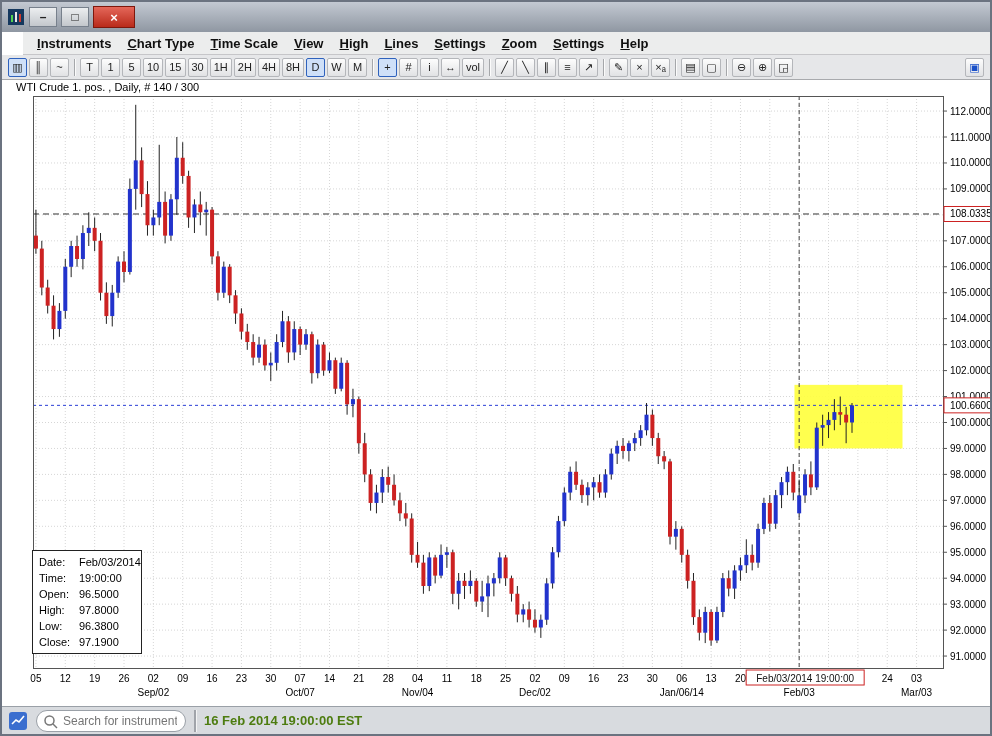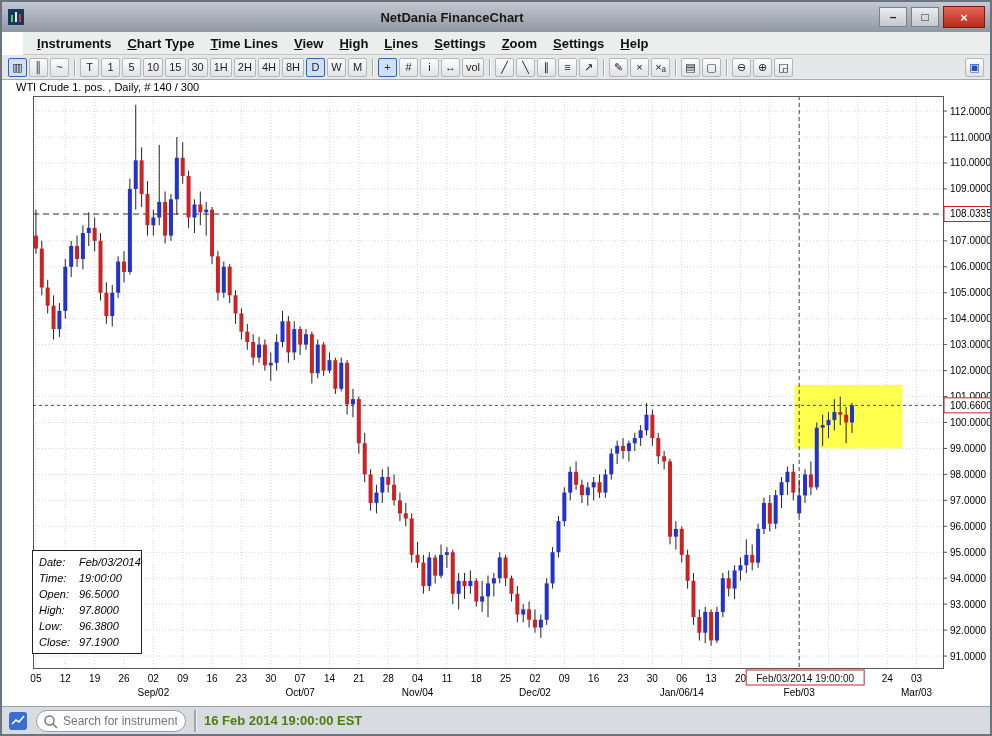--- a/index.html
+++ b/index.html
@@ -30,21 +30,21 @@
   .tb-btn.blue{color:#1a50c8;font-weight:700;}
   .tb-btn.right{margin-left:auto;}
   .tb-sep{width:1px;height:17px;background:#a5a7aa;box-shadow:1px 0 0 #fbfbfb;margin:0 4px;flex:0 0 1px;}
   
   .chartarea{position:relative;height:626px;flex:0 0 626px;background:#fff;padding-left:16px;}
   .chart-header{position:absolute;left:14px;top:1px;font-size:11px;color:#000;white-space:nowrap;}
   #chart-svg{display:block;}
   #chart-svg text{font-family:"Liberation Sans","DejaVu Sans",sans-serif;}
   .info-box{position:absolute;left:30px;top:470px;width:96px;background:#fff;border:1px solid #222;
             padding:3px 6px;font-size:11px;line-height:16px;color:#000;}
-  .ib-row{display:flex;font-style:italic;}
+  .ib-row{display:flex;}
   .ib-l{width:40px;flex:0 0 40px;}
   .ib-v{flex:1;}
   
   .statusbar{flex:1;background:#d8dbdf;border-top:1px solid #9aa0a7;display:flex;align-items:center;
              padding:0 6px;gap:8px;}
   .status-icon{width:20px;height:20px;flex:0 0 20px;display:flex;align-items:center;justify-content:center;}
   .search-wrap{position:relative;display:flex;align-items:center;}
   .search-wrap .search-icon{position:absolute;left:7px;top:4px;pointer-events:none;}
   .search-wrap input{width:150px;height:22px;box-sizing:border-box;border:1px solid #9aa0a7;
                      border-radius:11px;padding:0 8px 0 26px;font-size:12px;color:#333;background:#fff;outline:none;}
@@ -58,30 +58,29 @@
 
   <div class="titlebar">
     <span class="app-icon">
       <svg width="16" height="16">
           <rect x="0" y="0" width="16" height="16" fill="#15385e"></rect>
           <rect x="3" y="6" width="2" height="7" fill="#4fd24f"></rect>
           <rect x="7" y="3" width="2" height="10" fill="#e8e8e8"></rect>
           <rect x="11" y="5" width="2" height="8" fill="#d23b2b"></rect>
         </svg>
     </span>
-    <span class="title">NetDania FinanceChart</span>
     <span class="win-btn">–</span>
     <span class="win-btn">□</span>
     <span class="win-btn close">×</span>
   </div>
 
   <div class="menubar">
       <span class="menu-item">Instruments</span>
       <span class="menu-item">Chart Type</span>
-      <span class="menu-item">Time Lines</span>
+      <span class="menu-item">Time Scale</span>
       <span class="menu-item">View</span>
       <span class="menu-item">High</span>
       <span class="menu-item">Lines</span>
       <span class="menu-item">Settings</span>
       <span class="menu-item">Zoom</span>
       <span class="menu-item">Settings</span>
       <span class="menu-item">Help</span>
     </div>
 
   <div class="toolbar">

